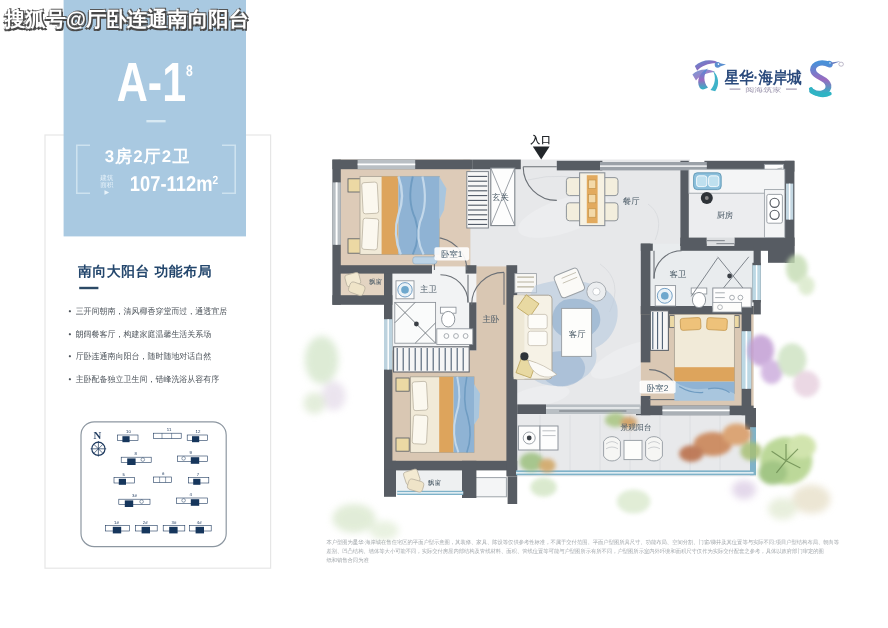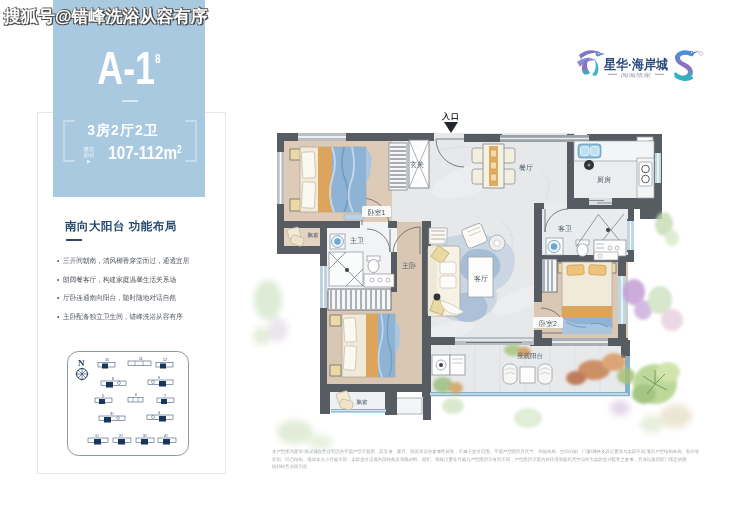--- a/index.html
+++ b/index.html
@@ -740,13 +740,13 @@
   <text x="362" y="404" font-size="5.5" fill="#4a5a66" text-anchor="middle">飘窗</text>
 </svg>
 
 <div class="abs" style="left:272px;top:448px;width:450px;color:#a2a7ab;font-size:4.6px;line-height:7.7px;transform:scaleX(0.96);transform-origin:0 0;">
   <div style="white-space:nowrap;">本户型图为星华·海岸城在售住宅区的平面户型示意图，其装修、家具、陈设等仅供参考性标准，不属于交付范围。平面户型图所具尺寸、功能布局、空间分割、门窗/梯井及其位置等与实际不同;项目户型结构布局、朝向等</div>
   <div style="white-space:nowrap;">差别、凹凸结构、墙体等大小可能不同，实际交付房屋内部结构及管线材料、面积、管线位置等可能与户型图所示有所不同，户型图所示室内外环境和面积尺寸仅作为实际交付配套之参考，具体以政府部门审定的图</div>
   <div style="white-space:nowrap;">纸和销售合同为准</div>
 </div>
 
 <div class="abs" style="left:4px;top:5px;font-size:17px;font-weight:bold;color:#fff;letter-spacing:0px;
-     text-shadow:1.3px 1.3px 0 #474747, -0.5px -0.5px 0 #6a6a6a, 1px -1px 0 #555, -1px 1px 0 #555;">搜狐号@错峰洗浴从容有序</div>
+     text-shadow:1.3px 1.3px 0 #474747, -0.5px -0.5px 0 #6a6a6a, 1px -1px 0 #555, -1px 1px 0 #555;">搜狐号@厅卧连通南向阳台</div>
 
 </body></html>

